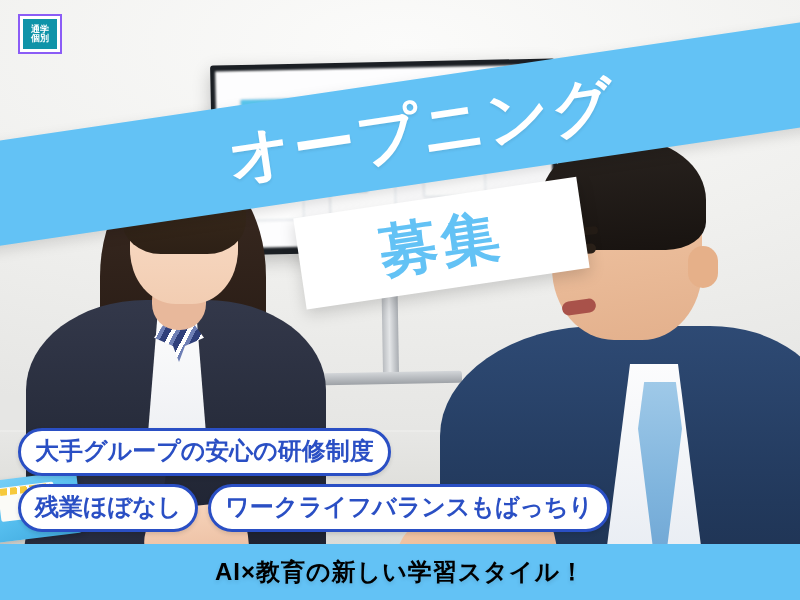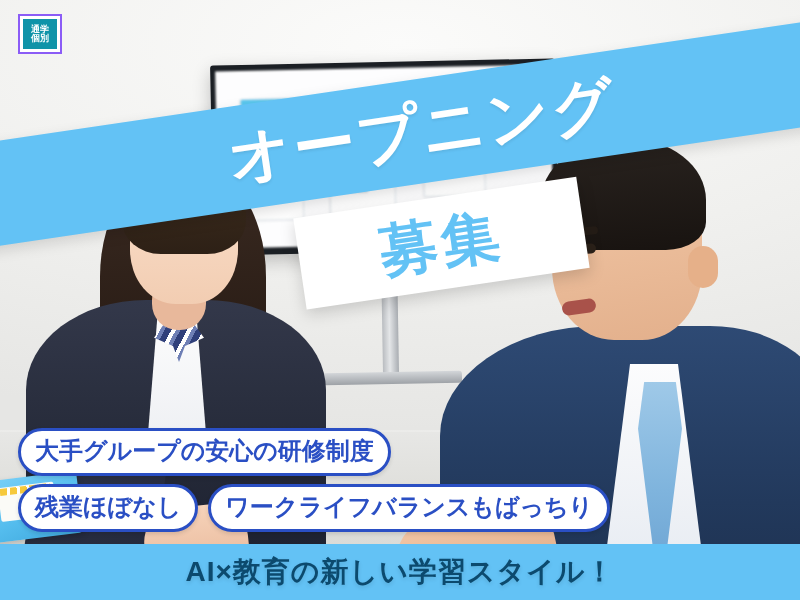--- a/index.html
+++ b/index.html
@@ -435,22 +435,22 @@
     position: absolute;
     left: 0; right: 0; bottom: 0;
     height: 56px;
     background: #63c2f5;
     display: flex;
     align-items: center;
     justify-content: center;
     z-index: 35;
   }
   .footer-text {
-    color: #0c4a6e;
-    font-size: 28px;
+    color: #000000;
+    font-size: 24px;
     font-weight: 800;
     letter-spacing: 1px;
     line-height: 1;
     white-space: nowrap;
     text-shadow: 0 2px 4px rgba(0,0,0,.12);
   }
 </style>
 </head>
 <body>
 

